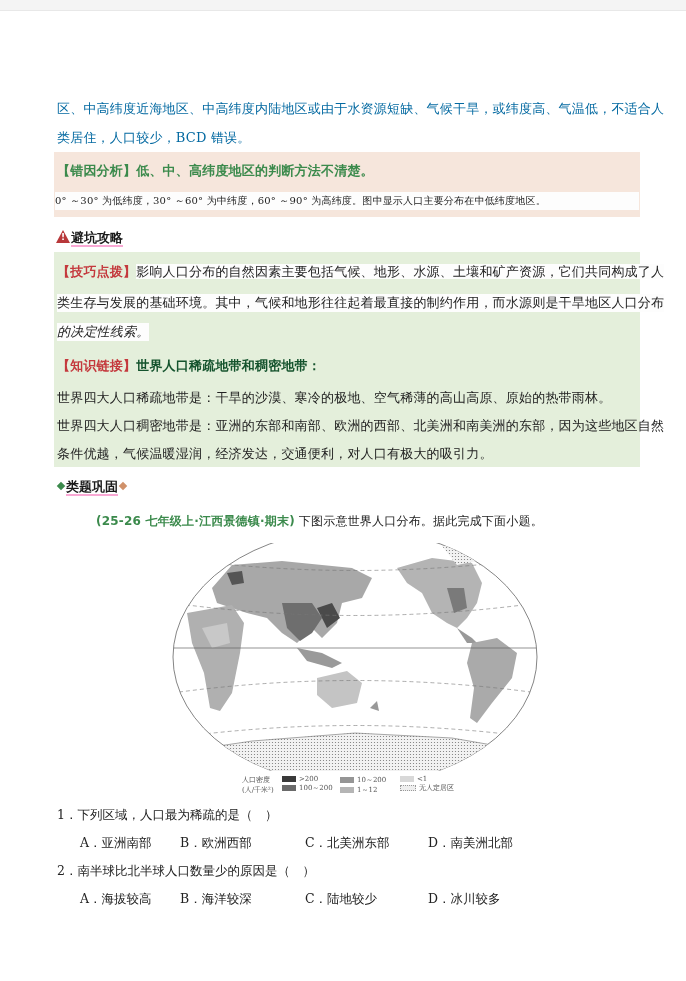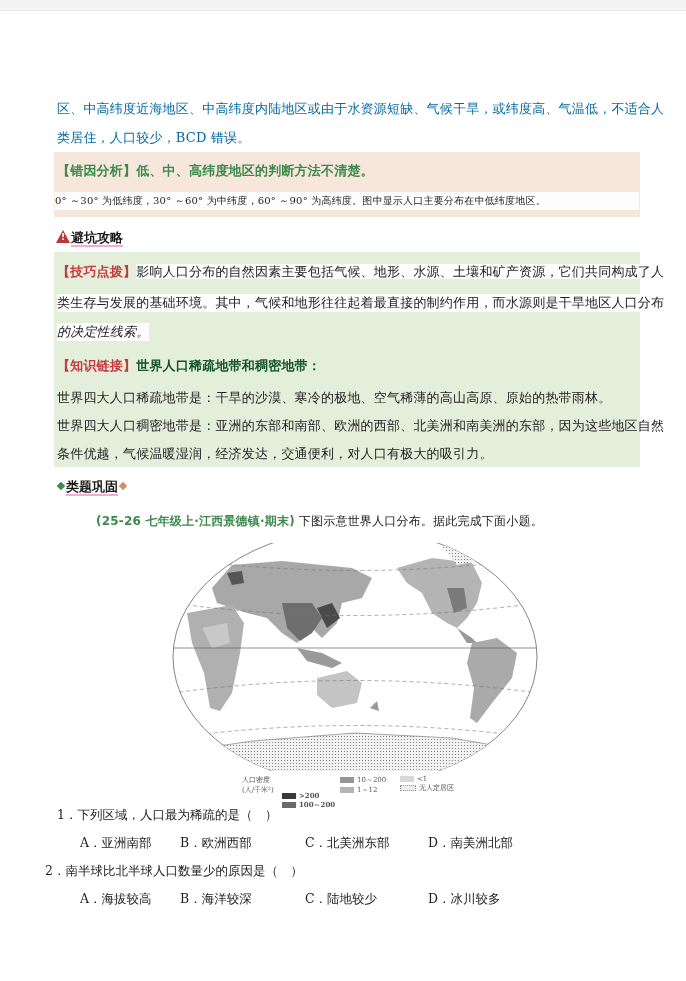--- a/index.html
+++ b/index.html
@@ -106,37 +106,37 @@
     <path d="M0,195 Q183,170 366,195" stroke="#777" stroke-width="0.6" fill="none" stroke-dasharray="4,3"></path>
     <path d="M0,15 Q183,40 366,15" stroke="#777" stroke-width="0.6" fill="none" stroke-dasharray="4,3"></path>
   </g>
 </svg>
 
 <div class="legend">
   <div style="position:absolute;left:0;top:0;width:40px;line-height:10px;">
     <div>人口密度</div>
     <div>(人/千米²)</div>
   </div>
-  <div style="position:absolute;left:40px;top:16px;width:60px;font-weight:bold;">
+  <div style="position:absolute;left:40px;top:0;width:60px;">
     <div><span class="sw" style="background:#3a3a3a;"></span><span>&gt;200</span></div>
     <div><span class="sw" style="background:#6a6a6a;"></span><span>100～200</span></div>
   </div>
   <div style="position:absolute;left:98px;top:0;width:60px;">
     <div><span class="sw" style="background:#959595;"></span><span>10～200</span></div>
     <div><span class="sw" style="background:#b5b5b5;"></span><span>1～12</span></div>
   </div>
   <div style="position:absolute;left:158px;top:0;width:80px;">
     <div><span class="sw" style="background:#d8d8d8;"></span><span>&lt;1</span></div>
     <div><span class="sw" style="background:#eee;border:1px dotted #999;height:4px;"></span><span>无人定居区</span></div>
   </div>
 </div>
 
 <div class="q" style="left:57px;top:807px;">1．下列区域，人口最为稀疏的是（　）</div>
 <div class="opt" style="left:80px;top:835px;">A．亚洲南部</div>
 <div class="opt" style="left:180px;top:835px;">B．欧洲西部</div>
 <div class="opt" style="left:305px;top:835px;">C．北美洲东部</div>
 <div class="opt" style="left:428px;top:835px;">D．南美洲北部</div>
 
-<div class="q" style="left:45px;top:863px;text-align:right;">2．南半球比北半球人口数量少的原因是（　）</div>
+<div class="q" style="left:57px;top:863px;text-align:right;">2．南半球比北半球人口数量少的原因是（　）</div>
 <div class="opt" style="left:80px;top:891px;">A．海拔较高</div>
 <div class="opt" style="left:180px;top:891px;">B．海洋较深</div>
 <div class="opt" style="left:305px;top:891px;">C．陆地较少</div>
 <div class="opt" style="left:428px;top:891px;">D．冰川较多</div>
 
 </body></html>

